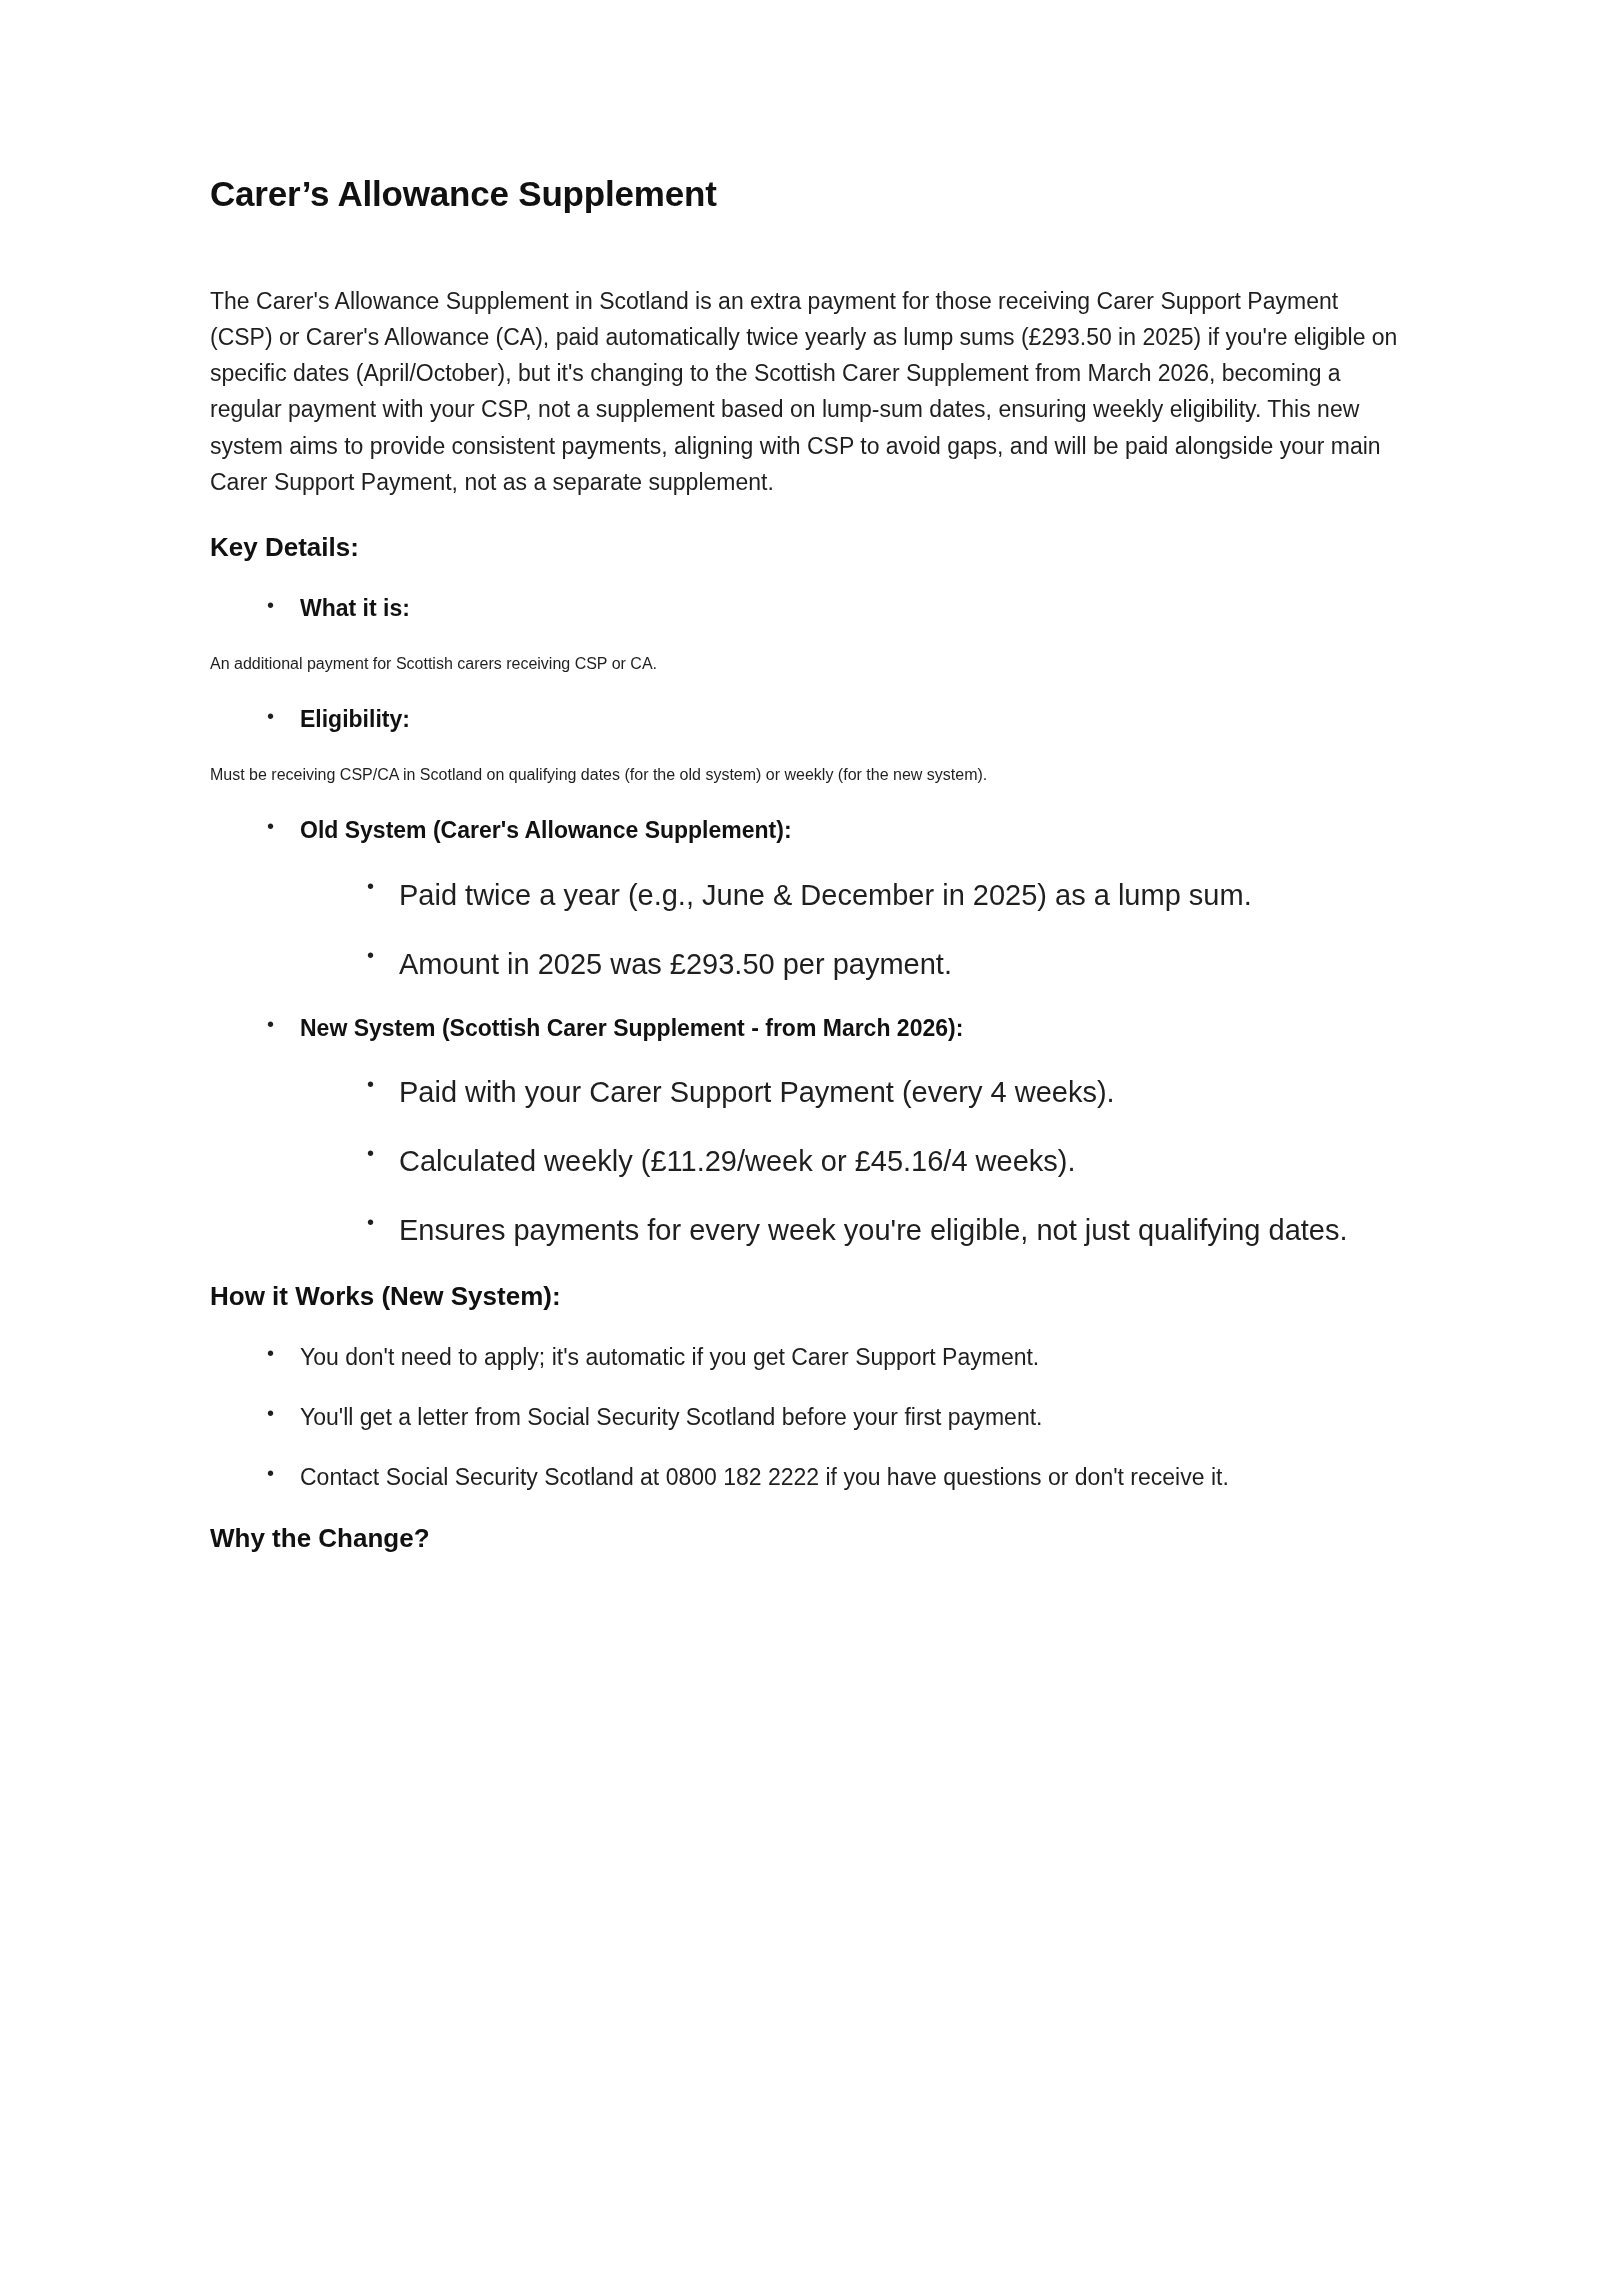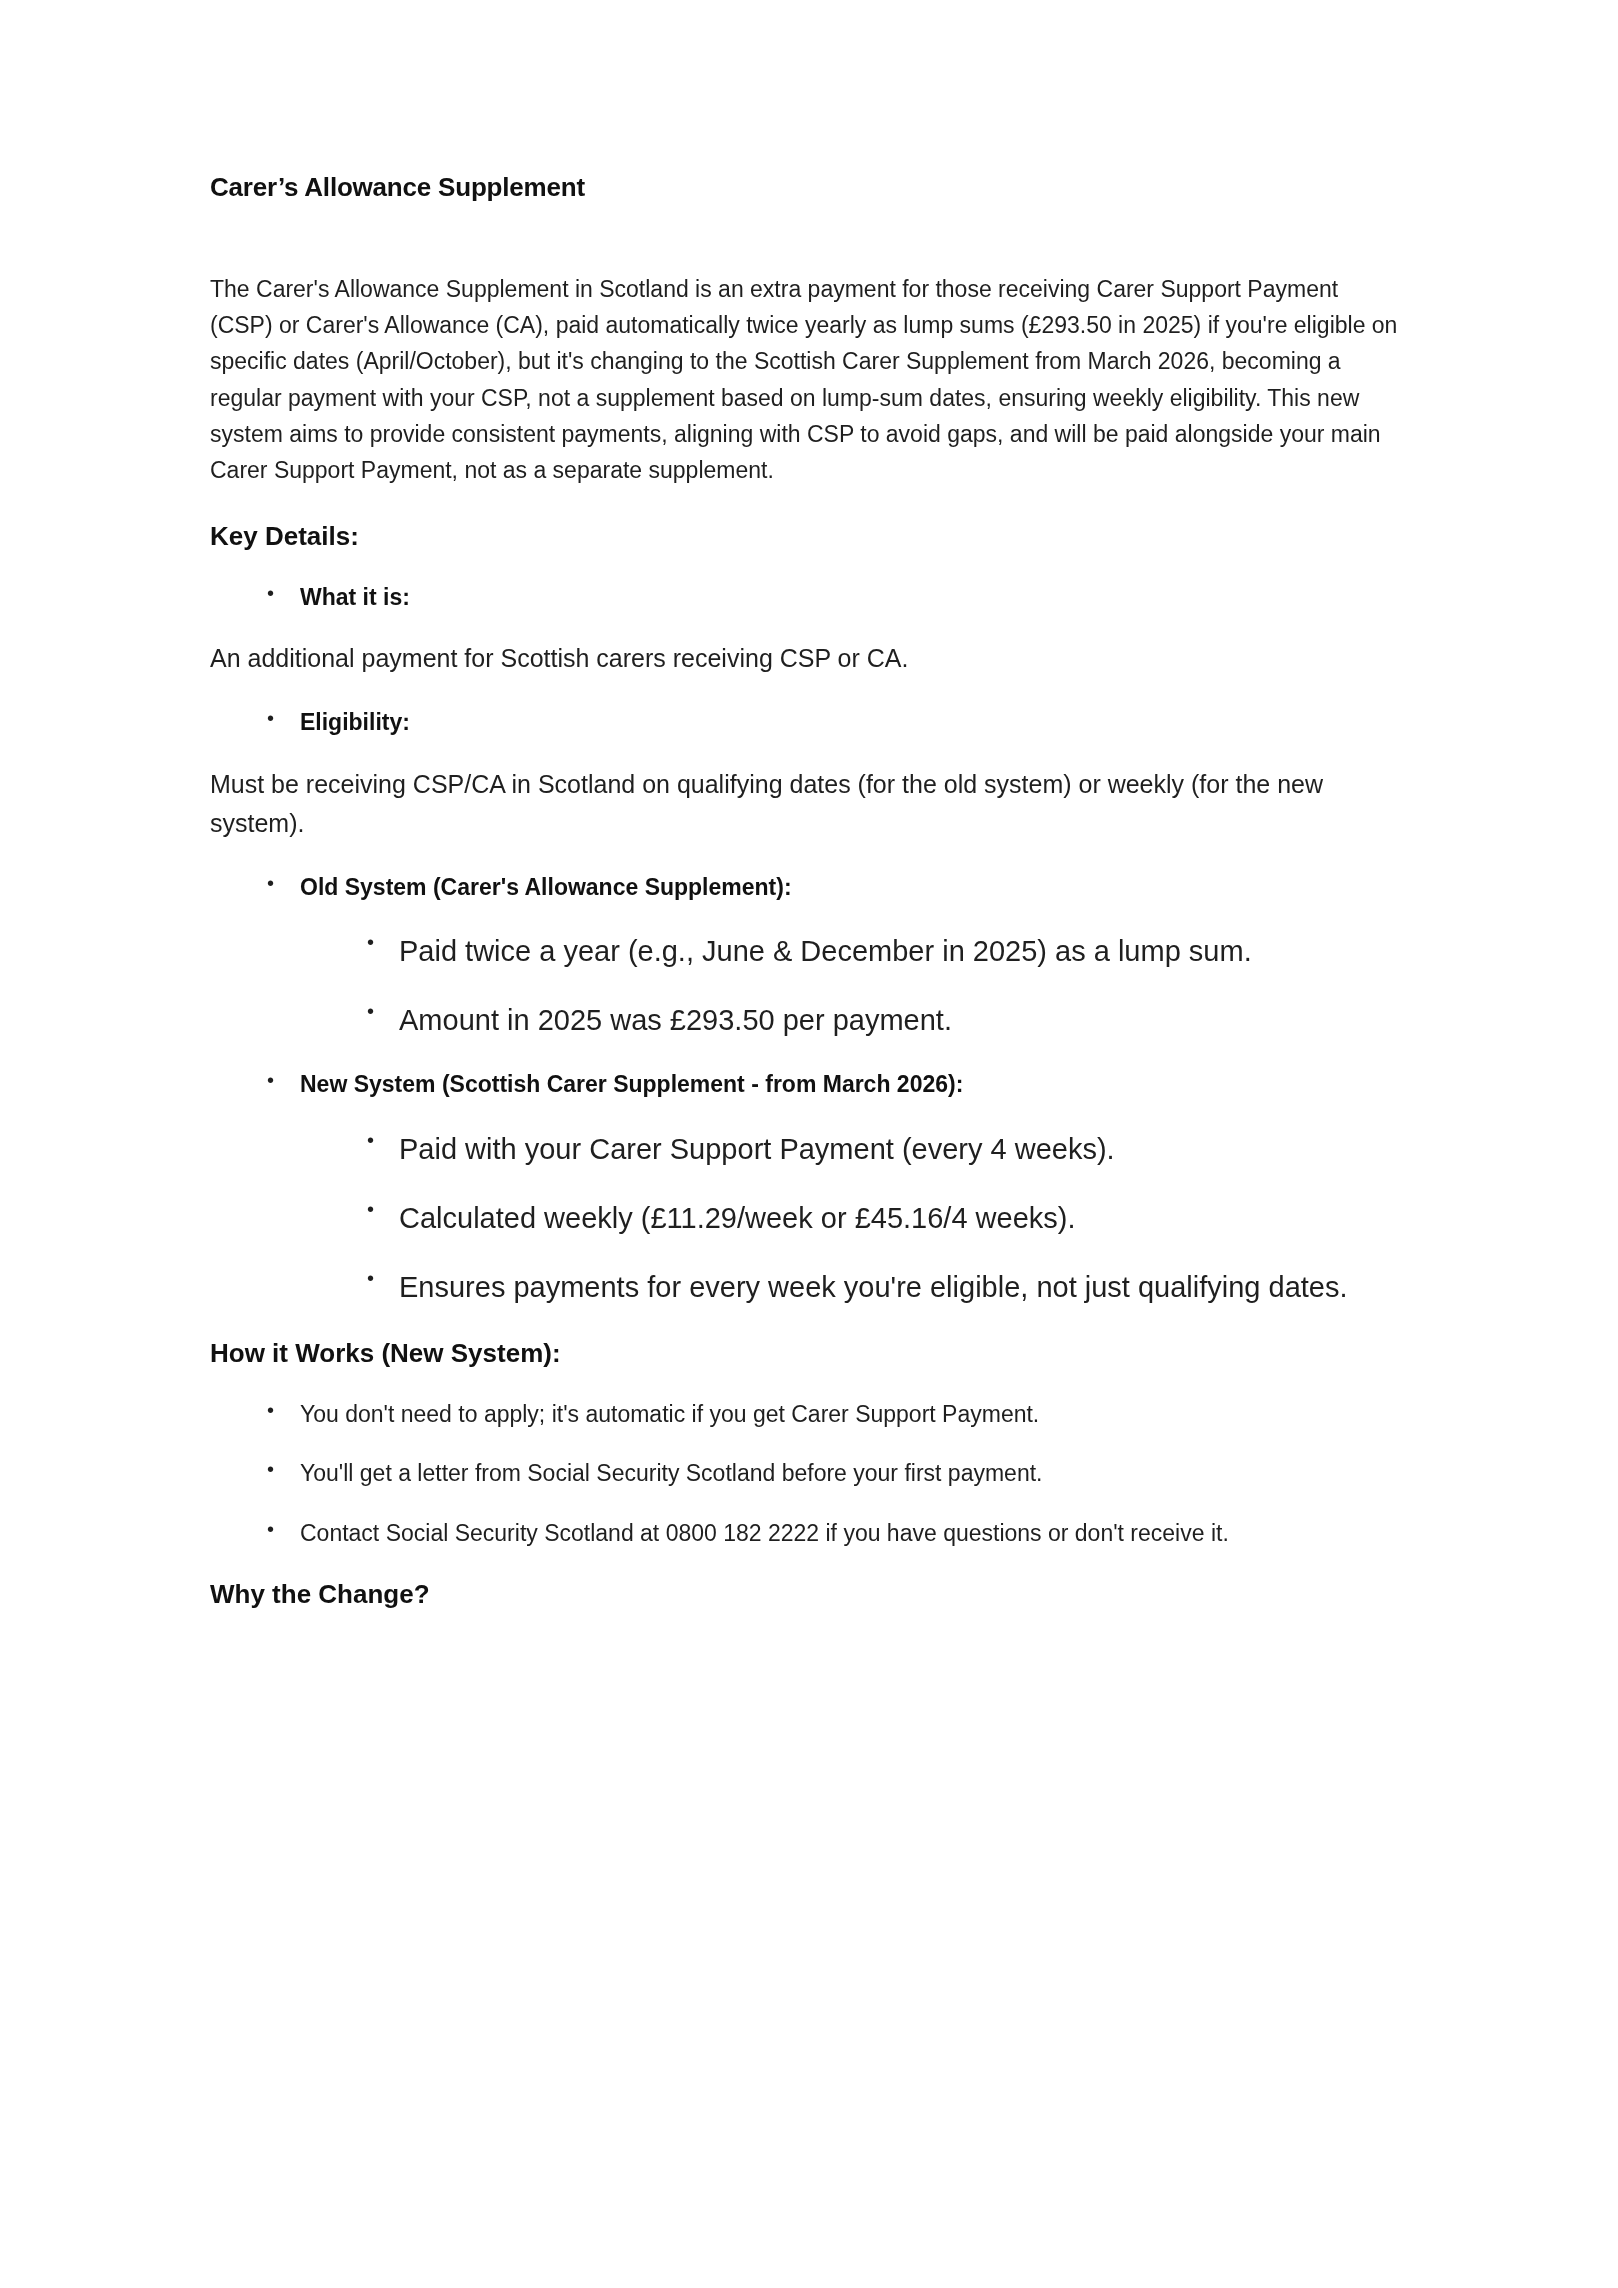--- a/index.html
+++ b/index.html
@@ -15,21 +15,21 @@
     -webkit-font-smoothing: antialiased;
   }
   .page {
     position: relative;
     width: 1619px;
     min-height: 2289px;
     box-sizing: border-box;
     padding: 171px 212px 111px 210px;
   }
   .doc-title {
-    font-size: 26px;
+    font-size: 35px;
     font-weight: bold;
     letter-spacing: -0.2px;
     color: #111111;
     margin: 0 0 66px 0;
     line-height: 1.3;
   }
   .para {
     font-size: 23px;
     line-height: 1.58;
     color: #1f1f1f;
@@ -85,21 +85,21 @@
     left: 157px;
     top: -1.8px;
     font-size: 20px;
     color: #1f1f1f;
   }
   .b {
     font-weight: bold;
     color: #111111;
   }
   .plain-line {
-    font-size: 25px;
+    font-size: 16px;
     line-height: 1.58;
     color: #1f1f1f;
     margin: 0 0 26px 0;
     max-width: 1218px;
   }
 </style>
 </head>
 <body>
 
 <div class="page">

